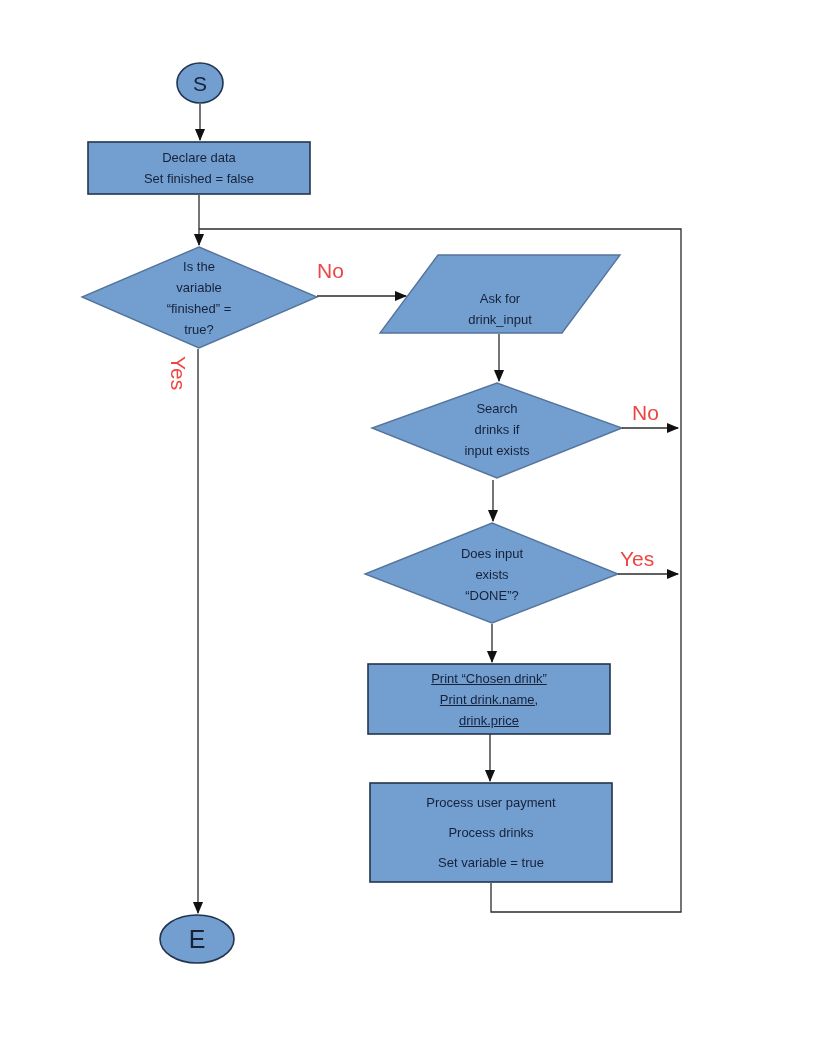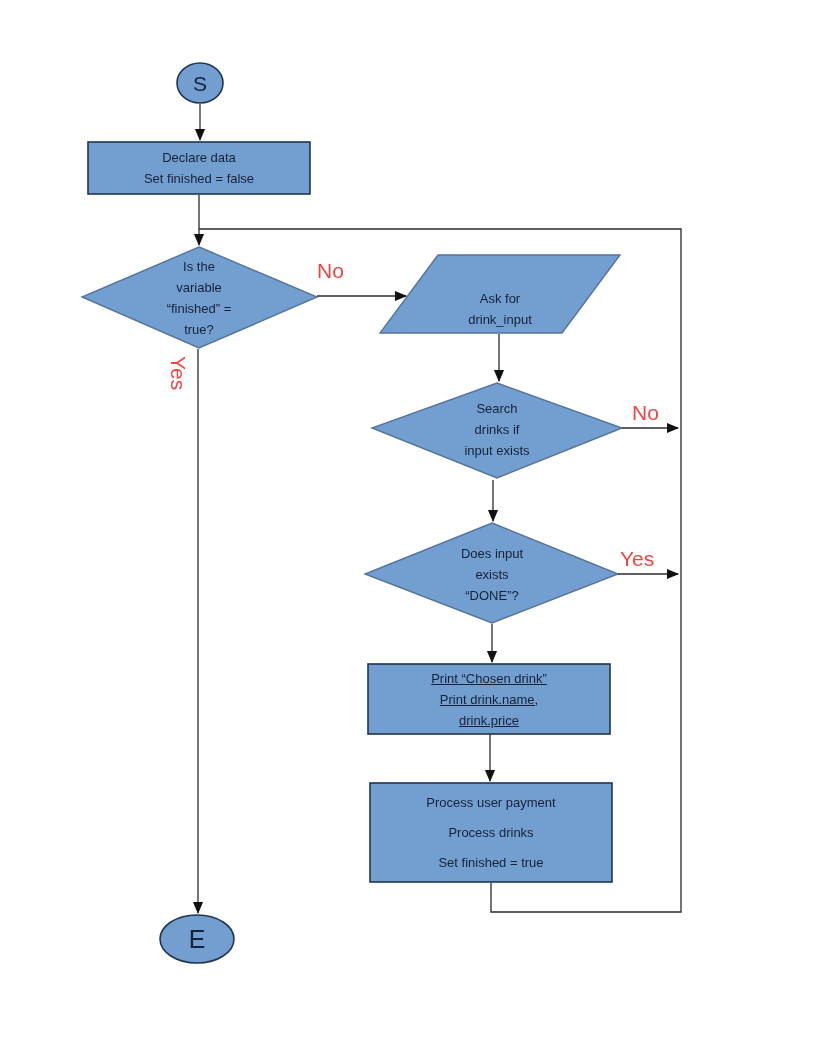--- a/index.html
+++ b/index.html
@@ -83,21 +83,21 @@
 exists
 “DONE”?</div>
 
   <div class="lbl" style="left:368px;top:664px;width:242px;height:70px;text-decoration:underline;">Print “Chosen drink”
 Print drink.name,
 drink.price</div>
 
   <div class="lbl process-lbl" style="left:370px;top:783px;width:242px;height:99px;">
     <span class="bold">Process user payment
 Process drinks</span>
-    <span>Set finished = true</span>
+    <span>Set variable = true</span>
   </div>
 
   <div class="lbl end-lbl" style="left:160px;top:915px;width:74px;height:48px;">E</div>
 
   <div class="edge-lbl" style="left:317px;top:260px;">No</div>
 
   <div class="edge-lbl vert" style="left:168px;top:356px;">Yes</div>
 
   <div class="edge-lbl" style="left:632px;top:402px;">No</div>
 

